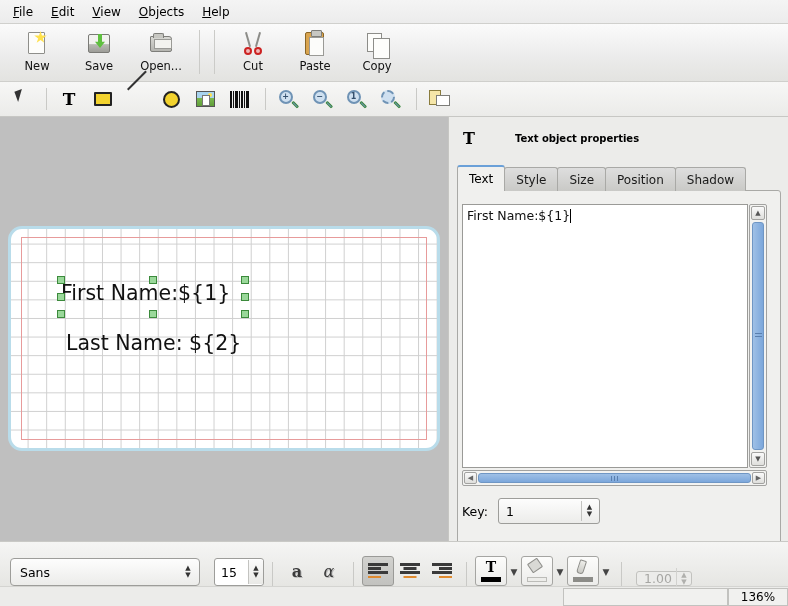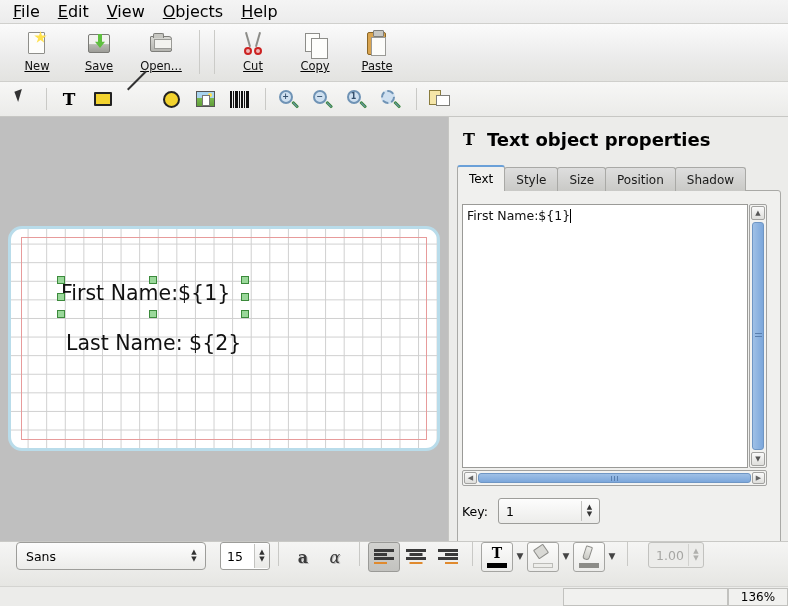--- a/index.html
+++ b/index.html
@@ -15,31 +15,31 @@
   #app { position: relative; width: 788px; height: 606px; }
 
   
   .menubar {
     position: absolute; left: 0; top: 0; width: 788px; height: 24px;
     background: linear-gradient(to bottom, #f4f4f4 0%, #ececec 100%);
     border-bottom: 1px solid #d0d0cd;
     display: flex; align-items: center; padding-left: 4px;
   }
   .menu-item {
-    padding: 3px 9px; font-size: 16px; line-height: 14px; color: #000;
+    padding: 3px 9px; font-size: 12px; line-height: 14px; color: #000;
     cursor: default; border-radius: 2px;
   }
   .menu-item u { text-decoration: underline; }
 
   
   .maintoolbar {
     position: absolute; left: 0; top: 24px; width: 788px; height: 58px;
     background: linear-gradient(to bottom, #fbfbfb 0%, #ececec 55%, #e3e3e0 100%);
     border-bottom: 1px solid #cfcfcc;
-    display: flex; align-items: flex-start; padding: 4px 6px 0 6px; text-decoration: underline;
+    display: flex; align-items: flex-start; padding: 4px 6px 0 6px;
   }
   .tb-btn {
     width: 62px; height: 50px; display: flex; flex-direction: column;
     align-items: center; justify-content: flex-start; cursor: default;
     border: 1px solid transparent; border-radius: 3px; padding-top: 2px;
   }
   .tb-ico { width: 26px; height: 26px; position: relative; }
   .tb-lbl { font-size: 11.5px; margin-top: 2px; color: #111; white-space: nowrap; }
   .tb-sep { width: 1px; height: 44px; background: #cbcbc8; margin: 2px 7px 0 7px; }
 
@@ -168,21 +168,21 @@
   .props {
     position:absolute; left:448px; top:117px; width:340px; height:424px;
     background:#ececea; border-left:1px solid #c6c6c3;
   }
   .props-title {
     position:absolute; left:14px; top:12px; display:flex; align-items:center; gap:12px;
   }
   .props-title .tico {
     font-family:"DejaVu Serif","Liberation Serif",serif; font-weight:bold; font-size:16px;
   }
-  .props-title .ttxt { font-weight:bold; font-size:18px; }
+  .props-title .ttxt { font-weight:bold; font-size:10px;margin-left:28px; }
 
   .tabs { position:absolute; left:8px; top:48px; width: 324px; height:26px; display:flex; align-items:flex-end;}
   .tab {
     height:24px; padding: 0 11px; display:flex; align-items:center; justify-content:center;
     font-size:12px; background: linear-gradient(to bottom,#dedede,#c9c9c6);
     border:1px solid #a9a9a6; border-bottom:none; border-radius:3px 3px 0 0;
     margin-right:-1px; cursor:default; color:#1a1a1a;
   }
   .tab.active {
     height:26px; background:#f0f0ee; border-top:2px solid #6aa0d8; color:#000;
@@ -248,21 +248,21 @@
     height:28px; padding: 0 10px; display:flex; align-items:center; justify-content:center;
     background:linear-gradient(to bottom,#fbfbfb,#e6e6e3); border:1px solid #9d9d9a; border-radius:3px;
     font-size:12.5px; cursor:default;
   }
 
   
   .fonttoolbar {
     position:absolute; left:0; top:541px; width:788px; height:45px;
     background: linear-gradient(to bottom,#f5f5f4 0%,#e6e6e3 100%);
     border-top:1px solid #c9c9c6;
-    display:flex; align-items:flex-start; padding-left:16px;
+    display:flex; align-items:flex-end; padding-left:10px;
   }
   .combo {
     width:190px; height:28px; background:linear-gradient(to bottom,#fdfdfd,#ececea);
     border:1px solid #9d9d9a; border-radius:4px; display:flex; align-items:center;
     padding: 0 3px 0 9px; font-size:12.5px; justify-content:space-between;
   }
   .combo .arrows { display:flex; flex-direction:column; align-items:center; justify-content:center;
     width:16px; font-size:7px; color:#333; line-height:7px; }
   .size-spin {
     width:50px; height:28px; background:#fff; border:1px solid #9d9d9a; border-radius:3px;
@@ -300,23 +300,23 @@
   .fillico .bucket { position:absolute; left:3px; top:0; width:12px; height:11px;
     background:#d9d9d5; border:1px solid #8e8e8a; transform: rotate(-35deg); border-radius:1px; }
   .fillico .bar { position:absolute; left:1px; bottom:0; width:20px; height:5px;
     background:#ededea; border:1px solid #bcbcb8; }
   .penico { width:22px; height:22px; position:relative; }
   .penico .pen { position:absolute; left:6px; top:0; width:7px; height:14px;
     background:linear-gradient(to bottom,#eeeeea,#c9c9c4); border:1px solid #8e8e8a;
     transform: rotate(18deg); border-radius:1px 1px 3px 3px; }
   .penico .bar { position:absolute; left:1px; bottom:0; width:20px; height:5px; background:#8c8c88; }
   .lw-spin {
-    width:56px; height:26px; background:#ececea; border:1px solid #c2c2bf; border-radius:3px;
+    width:56px; height:15px; background:#ececea; border:1px solid #c2c2bf; border-radius:3px;
     display:flex; align-items:center; padding-left:7px; font-size:12.5px; color:#a6a6a3;
-    justify-content:space-between; margin-left:12px;
+    justify-content:space-between; margin-left:6px;
   }
   .lw-spin .arrows { display:flex; flex-direction:column; align-items:center; justify-content:center;
     border-left:1px solid #d2d2cf; height:22px; width:15px; font-size:7px; color:#b0b0ad; line-height:7px; }
 
   
   .statusbar {
     position:absolute; left:0; top:586px; width:788px; height:20px;
     background:#ececea; border-top:1px solid #d4d4d1; display:flex; align-items:center;
   }
   .status-left { flex:1; height:18px; }
@@ -366,29 +366,29 @@
       <div class="tb-ico">
         <div class="ico-cut">
             <span class="cut-ring l"></span>
             <span class="cut-ring r"></span>
           </div>
       </div>
       <div class="tb-lbl">Cut</div>
     </div>
     <div class="tb-btn">
       <div class="tb-ico">
-          <div class="ico-copy"></div>
-        </div>
-      <div class="tb-lbl">Copy</div>
+          <div class="ico-paste"></div>
+        </div>
+      <div class="tb-lbl">Paste</div>
     </div>
     <div class="tb-btn">
       <div class="tb-ico">
-          <div class="ico-paste"></div>
-        </div>
-      <div class="tb-lbl">Paste</div>
+          <div class="ico-copy"></div>
+        </div>
+      <div class="tb-lbl">Copy</div>
     </div>
   </div>
 
   <div class="drawtoolbar">
     <div class="dt-btn">
       <span class="g-arrow"></span>
     </div>
     <div class="dt-sep"></div>
     <div class="dt-btn">
       <span class="g-T">T</span>

